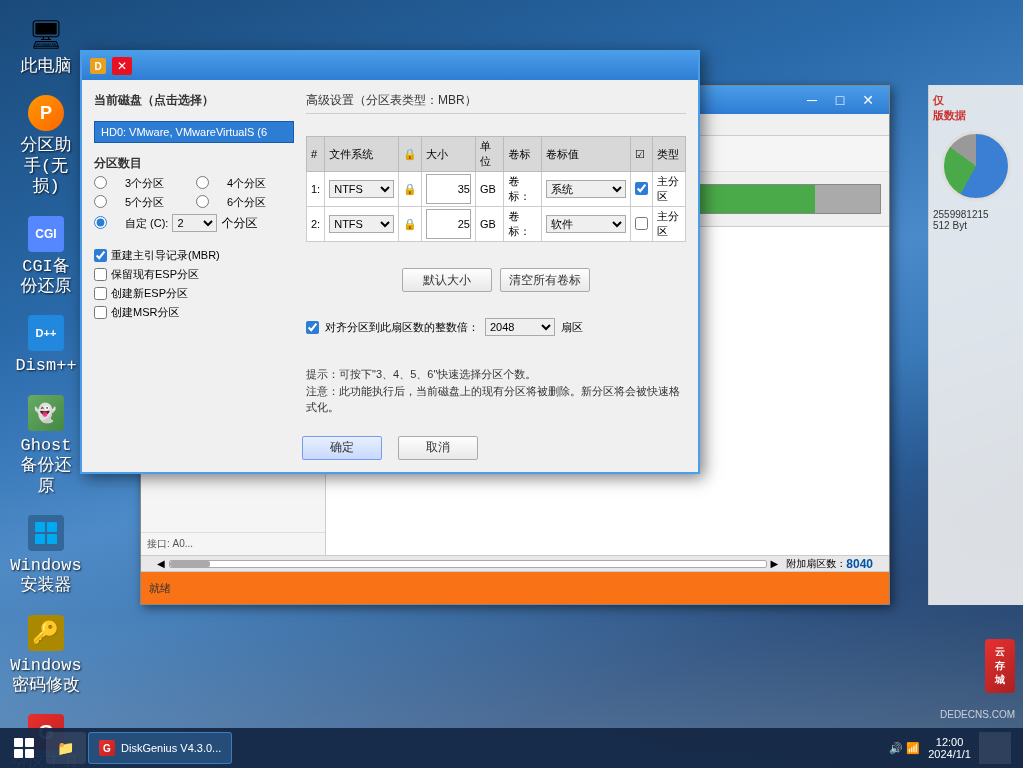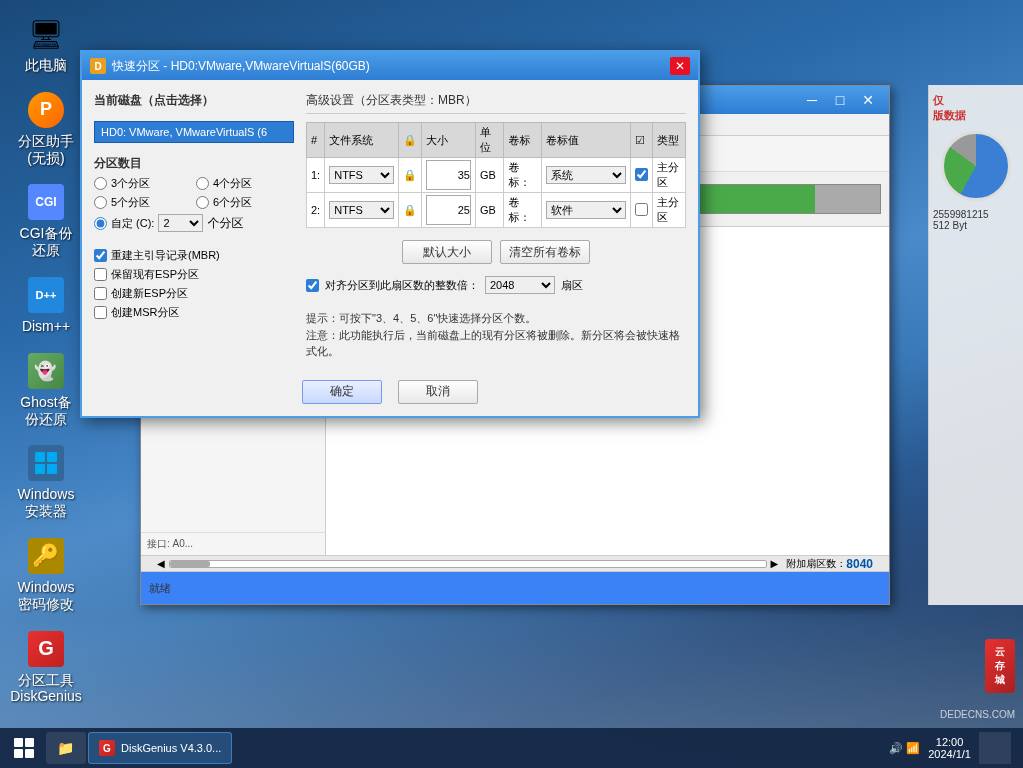--- a/index.html
+++ b/index.html
@@ -56,24 +56,25 @@
       height: 40px;
       display: flex;
       align-items: center;
       justify-content: center;
       font-size: 28px;
       margin-bottom: 3px;
     }
 
     .icon-label {
       color: white;
-      font-size: 14px;
+      font-size: 17px;
       text-align: center;
       text-shadow: 1px 1px 2px rgba(0,0,0,0.8);
       line-height: 1.2;
+      font-family: Liberation Mono, monospace;
     }
 
     
     .diskgenius-window {
       position: absolute;
       top: 85px;
       left: 140px;
       width: 750px;
       height: 520px;
       background: #f0f0f0;
@@ -285,21 +286,21 @@
     .right-info {
       font-size: 10px;
       padding: 4px;
       color: #333;
       flex: 1;
     }
 
     
     .status-bar {
       height: 22px;
-      background: #3b82f6;
+      background: #f97316;
       border-top: 1px solid #ccc;
       display: flex;
       align-items: center;
       padding: 16px 8px;
       font-size: 11px;
       color: #333;
     }
 
     .h-scrollbar {
       height: 16px;
@@ -404,22 +405,21 @@
     }
 
     .radio-group {
       display: grid;
       grid-template-columns: 1fr 1fr;
       gap: 4px;
     }
 
     .radio-item {
       display: flex;
-      align-items: center;
-      gap: 4px;
+      gap: 18px;
       font-size: 11px;
       cursor: pointer;
     }
 
     .radio-input {
       width: 13px;
       height: 13px;
       accent-color: #2e7dd4;
       cursor: pointer;
     }
@@ -458,21 +458,21 @@
       height: 13px;
       accent-color: #2e7dd4;
       cursor: pointer;
     }
 
     
     .right-section {
       flex: 1;
       display: flex;
       flex-direction: column;
-      gap: 8px;
+      gap: 22px;
     }
 
     .advanced-header {
       font-size: 12px;
       color: #333;
       border-bottom: 1px solid #ccc;
       padding-bottom: 4px;
     }
 
     .partition-table {
@@ -807,21 +807,20 @@
         <div>512 Byt</div>
       </div>
     </div>
   </div>
 
   <div class="dialog-overlay">
     <div class="quick-partition-dialog">
 
       <div class="dialog-titlebar">
         <div class="window-icon" style="background:#e8a020;">D</div>
-        <span class="dialog-title-text">快速分区 - HD0:VMware,VMwareVirtualS(60GB)</span>
         <button class="dialog-close-btn">✕</button>
       </div>
 
       <div class="dialog-body">
 
         <div class="left-section">
           <div class="section-title">当前磁盘（点击选择）</div>
           <div class="disk-select-box">
             <span>HD0: VMware, VMwareVirtualS (6</span>
           </div>

